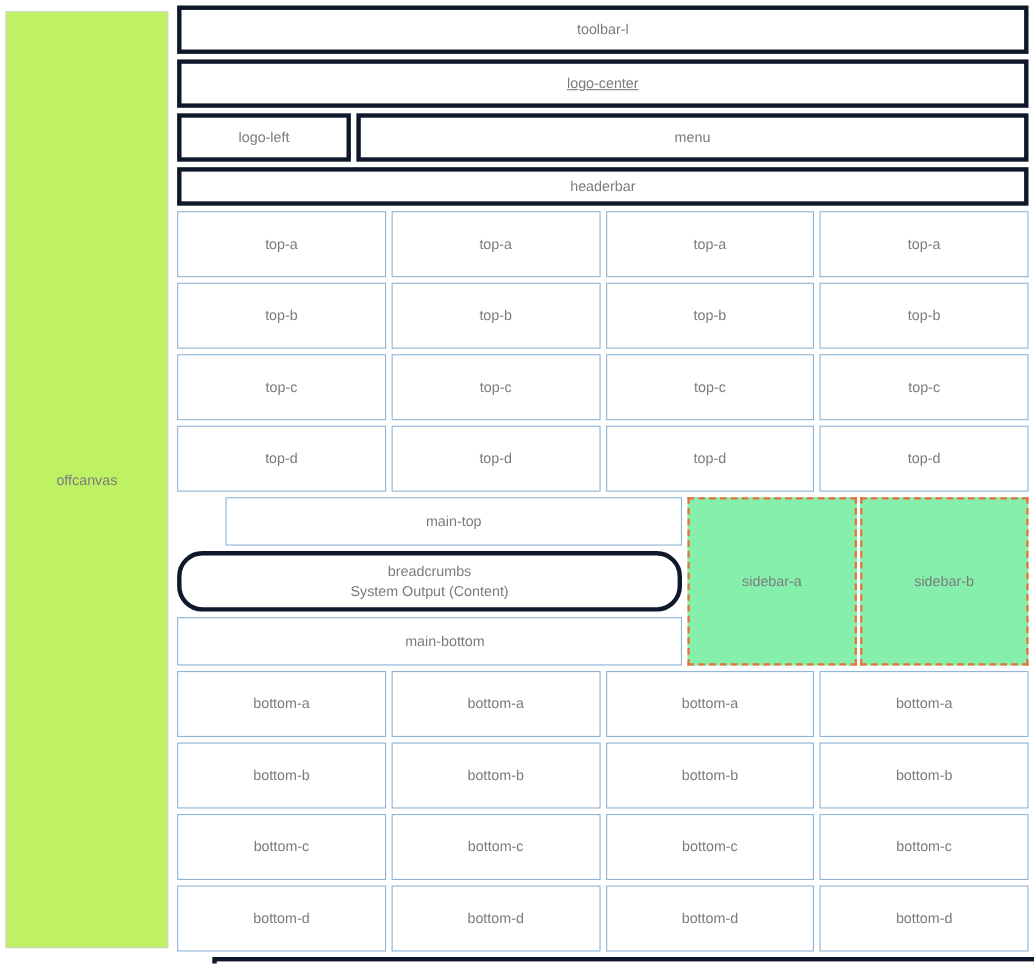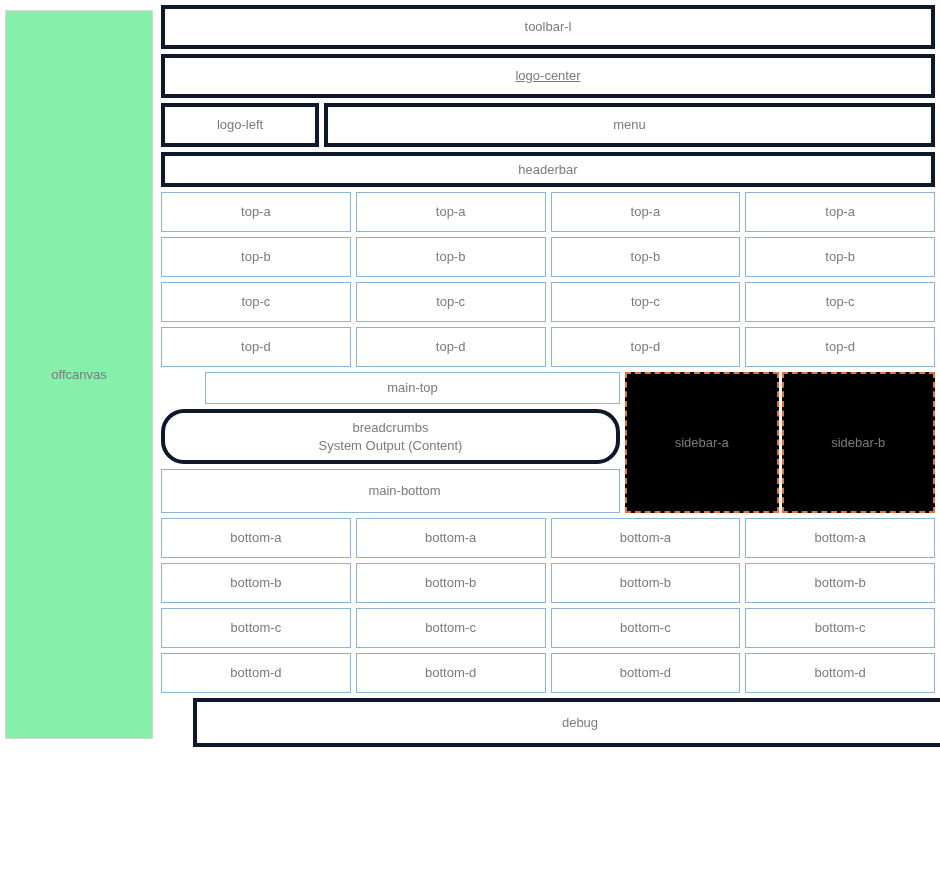--- a/index.html
+++ b/index.html
@@ -36,35 +36,35 @@
     background: #ffffff;
     border: 1px solid #d7d7d7;
     color: #7b7b7b;
     font-size: 13px;
     white-space: pre-line;
   }
   .cell.blue   { border: 1px solid #8db4d6; }
   .cell.gray   { border: 4px solid #0f172a; }
   .cell.dashed {
     border: 2px dashed #e8703a;
-    background: #000000;
+    background: #86efac;
   }
 
   
   #offcanvas {
     flex: 0 0 auto;
     width: 148px;
-    height: 729px;
+    height: 852px;
     margin: 10px 0 0 5px;
     border: 1px solid #d5d5d5;
     box-sizing: border-box;
     display: flex;
     align-items: center;
     justify-content: center;
-    background: #86efac;
+    background: #bef264;
   }
 
   
   #stack {
     flex: 1 1 auto;
     margin: 5px 5px 0 8px;
     display: flex;
     flex-direction: column;
     gap: 5px;
     min-width: 0;
@@ -75,22 +75,22 @@
     gap: 5px;
     width: 100%;
   }
   .row > .cell { min-width: 0; }
 
   
   .h-toolbar   { height: 44px; }
   .h-logoc     { height: 44px; text-decoration: underline; }
   .h-logorow   { height: 44px; }
   .h-headerbar { height: 35px; }
-  .h-quad      { height: 40px; }
-  .h-maintop   { height: 32px; margin-left: 44px; }
+  .h-quad      { height: 60px; }
+  .h-maintop   { height: 44px; margin-left: 44px; }
   .h-content   { height: 55px; border-radius: 23px; }
   .h-mainbot   { height: 44px; padding-left: 28px; }
   .h-footer    { height: 44px; }
   .h-debug     { height: 49px; margin-left: 32px; }
 
   
   .w-half   { flex: 1 1 0; }
   .w-quart  { flex: 1 1 0; }
   .w-full   { flex: 1 1 100%; }
   .w-logo-l { flex: 0 0 158px; }

